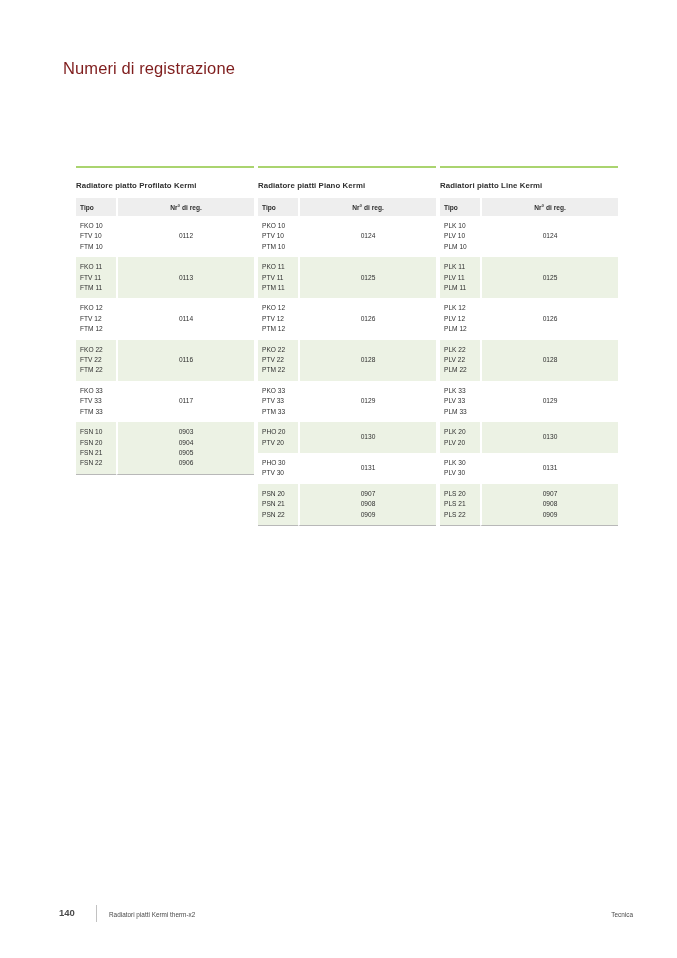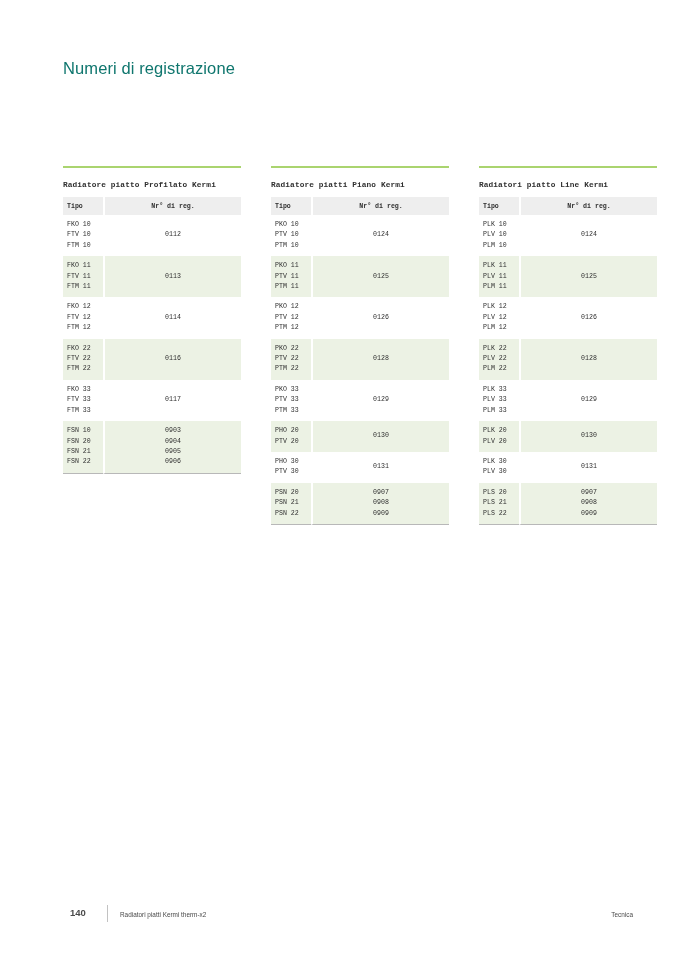--- a/index.html
+++ b/index.html
@@ -18,32 +18,31 @@
   .page {
     position: absolute;
     inset: 0;
   }
   .page-title {
     position: absolute;
     left: 63px;
     top: 59px;
     font-size: 16.5px;
     font-weight: 400;
-    color: #0f766e;
+    color: #7f1d1d;
     letter-spacing: 0.1px;
     text-align: center;
   }
   .tables {
     position: absolute;
-    left: 63px;
+    left: 76px;
     top: 166px;
     width: 570px;
     display: flex;
-    gap: 30px;
-    font-family: Liberation Mono, monospace;
+    gap: 4px;
   }
   .tbl-wrap {
     width: 178px;
   }
   .tbl-rule {
     height: 2px;
     background: #8cc152;
     background: #8dc63f;
     opacity: 0.75;
     width: 100%;
@@ -107,21 +106,21 @@
     display: block;
   }
   .num-single {
     display: flex;
     align-items: center;
     justify-content: center;
     height: 100%;
   }
   .footer {
     position: absolute;
-    left: 70px;
+    left: 59px;
     right: 44px;
     bottom: 35px;
     height: 16px;
   }
   .footer-page {
     position: absolute;
     left: 0;
     top: 0;
     font-size: 9.5px;
     font-weight: bold;

